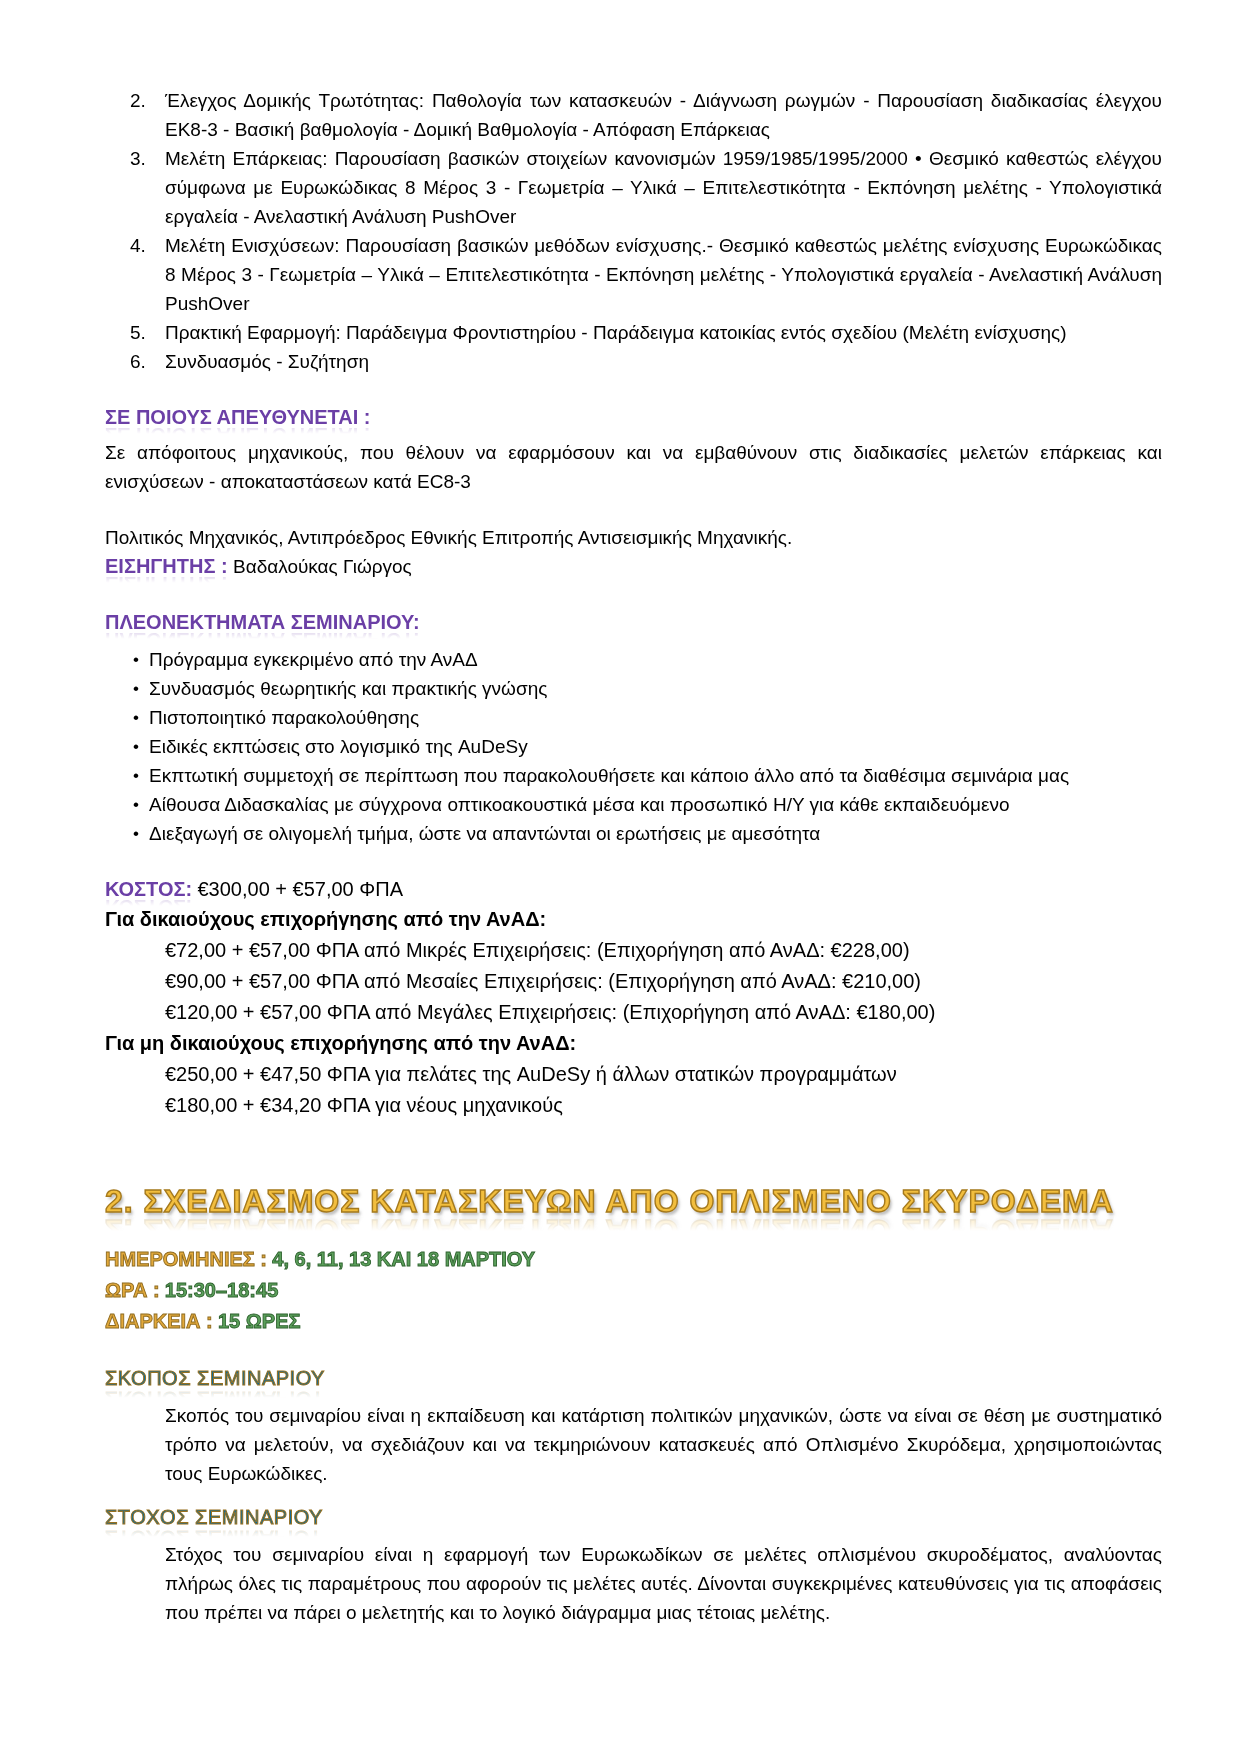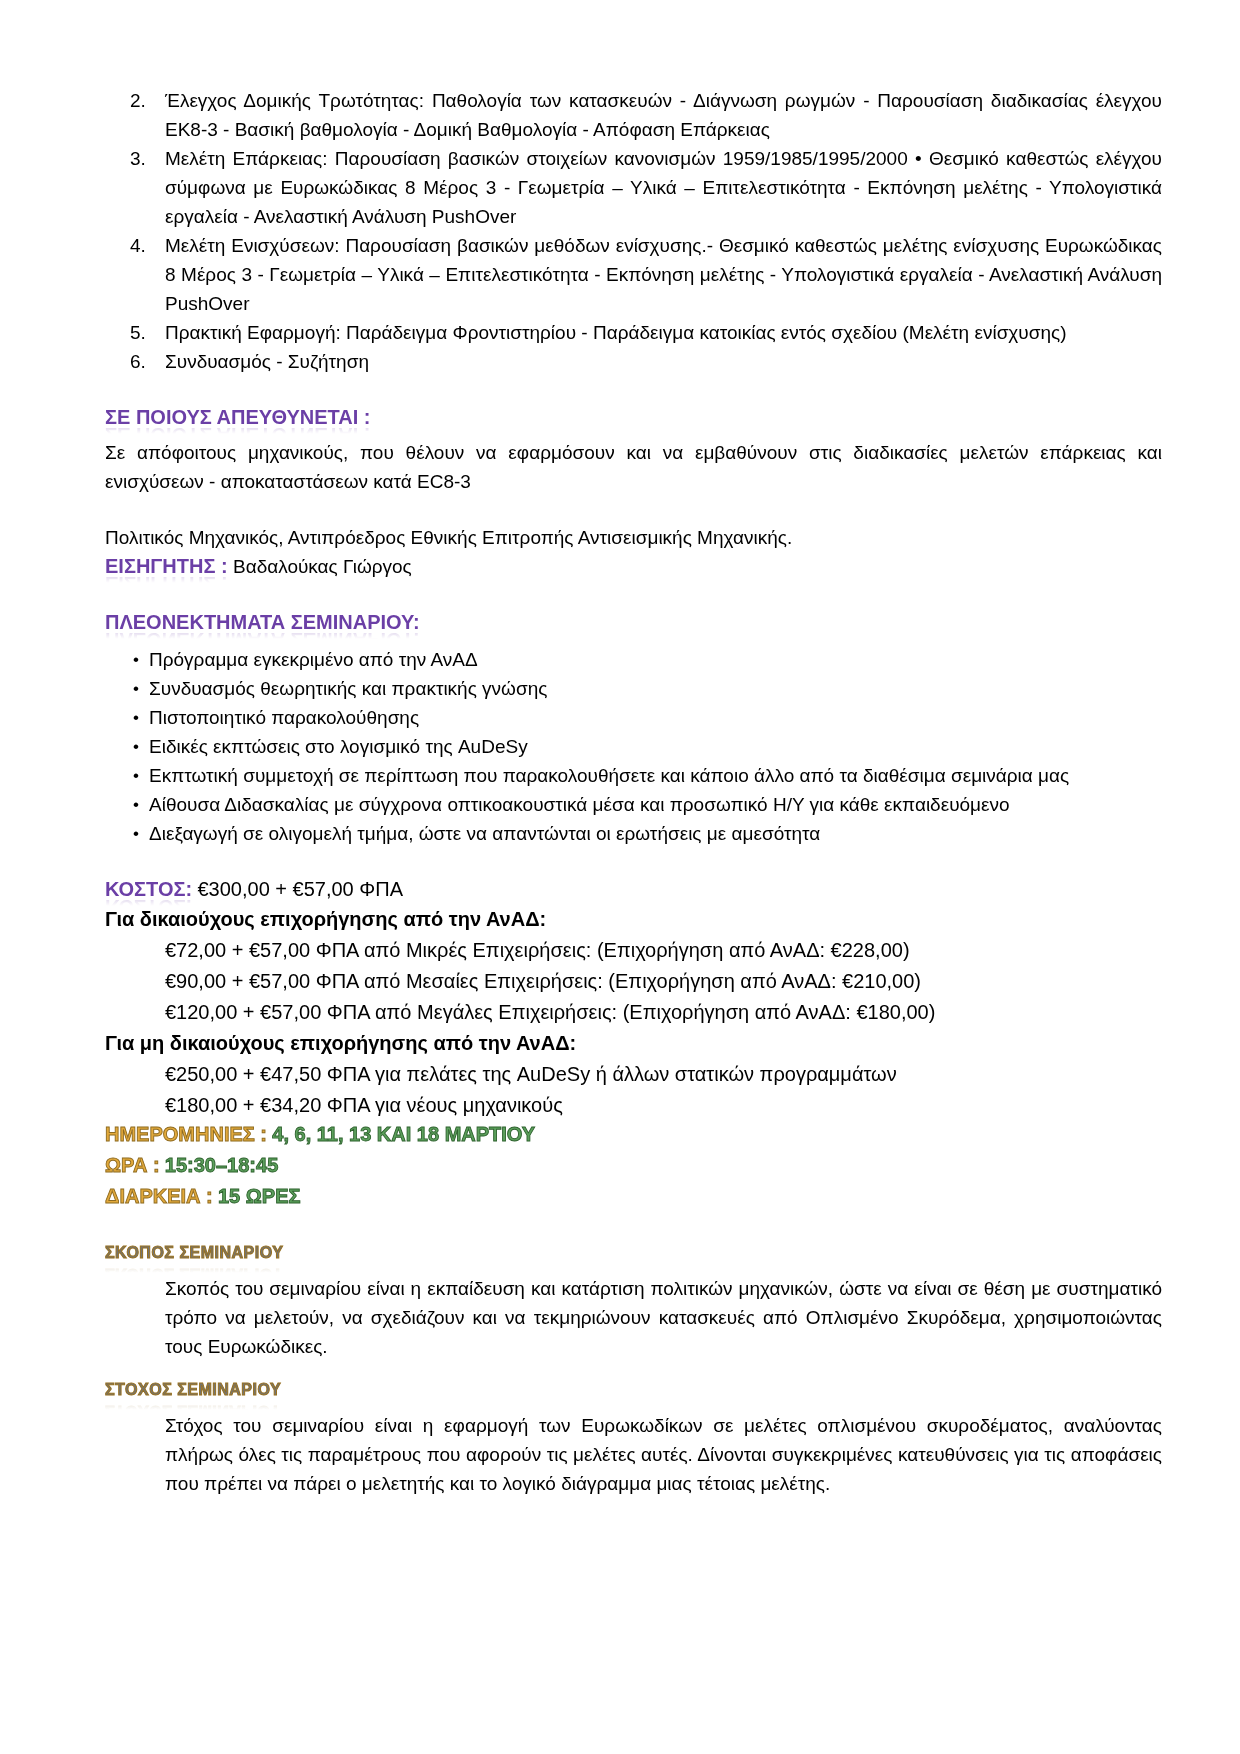--- a/index.html
+++ b/index.html
@@ -76,23 +76,23 @@
     -webkit-text-stroke: 0.9px #8F6B20;
   }
   .meta-value {
     color: #5CA05C;
     font-weight: bold;
     font-size: 20px;
     -webkit-text-stroke: 0.9px #2E622E;
   }
   .gold-heading {
     margin-top: 30px;
-    color: #737373;
-    font-weight: bold;
-    font-size: 16px;
+    color: #0369a1;
+    font-weight: normal;
+    font-size: 20px;
     letter-spacing: 0.5px;
     -webkit-text-stroke: 1px #97701F;
     display: inline-block;
     line-height: 26px;
     -webkit-box-reflect: below -5px linear-gradient(transparent 55%, rgba(0,0,0,0.30) 100%);
   }
   .indent-para {
     margin-top: 8px;
     padding-left: 60px;
     text-align: justify;
@@ -175,21 +175,24 @@
     <div class="cost-group-heading">Για δικαιούχους επιχορήγησης από την ΑνΑΔ:</div>
     <div class="cost-item">€72,00 + €57,00 ΦΠΑ από Μικρές Επιχειρήσεις: (Επιχορήγηση από ΑνΑΔ: €228,00)</div>
     <div class="cost-item">€90,00 + €57,00 ΦΠΑ από Μεσαίες Επιχειρήσεις: (Επιχορήγηση από ΑνΑΔ: €210,00)</div>
     <div class="cost-item">€120,00 + €57,00 ΦΠΑ από Μεγάλες Επιχειρήσεις: (Επιχορήγηση από ΑνΑΔ: €180,00)</div>
     <div class="cost-group-heading">Για μη δικαιούχους επιχορήγησης από την ΑνΑΔ:</div>
     <div class="cost-item">€250,00 + €47,50  ΦΠΑ για πελάτες της AuDeSy ή άλλων στατικών προγραμμάτων</div>
     <div class="cost-item">€180,00 + €34,20  ΦΠΑ για νέους μηχανικούς</div>
   </div>
 
   <div>
-    <div class="meta-line" style="margin-top:0;">
+    <div>
+      <span class="big-title">2. ΣΧΕΔΙΑΣΜΟΣ ΚΑΤΑΣΚΕΥΩΝ ΑΠΟ ΟΠΛΙΣΜΕΝΟ ΣΚΥΡΟΔΕΜΑ</span>
+    </div>
+    <div class="meta-line" style="margin-top:26px;">
       <span class="meta-label">ΗΜΕΡΟΜΗΝΙΕΣ :</span>
       <span class="meta-value">4, 6, 11, 13 ΚΑΙ 18 ΜΑΡΤΙΟΥ</span>
     </div>
     <div class="meta-line">
       <span class="meta-label">ΩΡΑ :</span>
       <span class="meta-value">15:30–18:45</span>
     </div>
     <div class="meta-line">
       <span class="meta-label">ΔΙΑΡΚΕΙΑ :</span>
       <span class="meta-value">15 ΩΡΕΣ</span>

